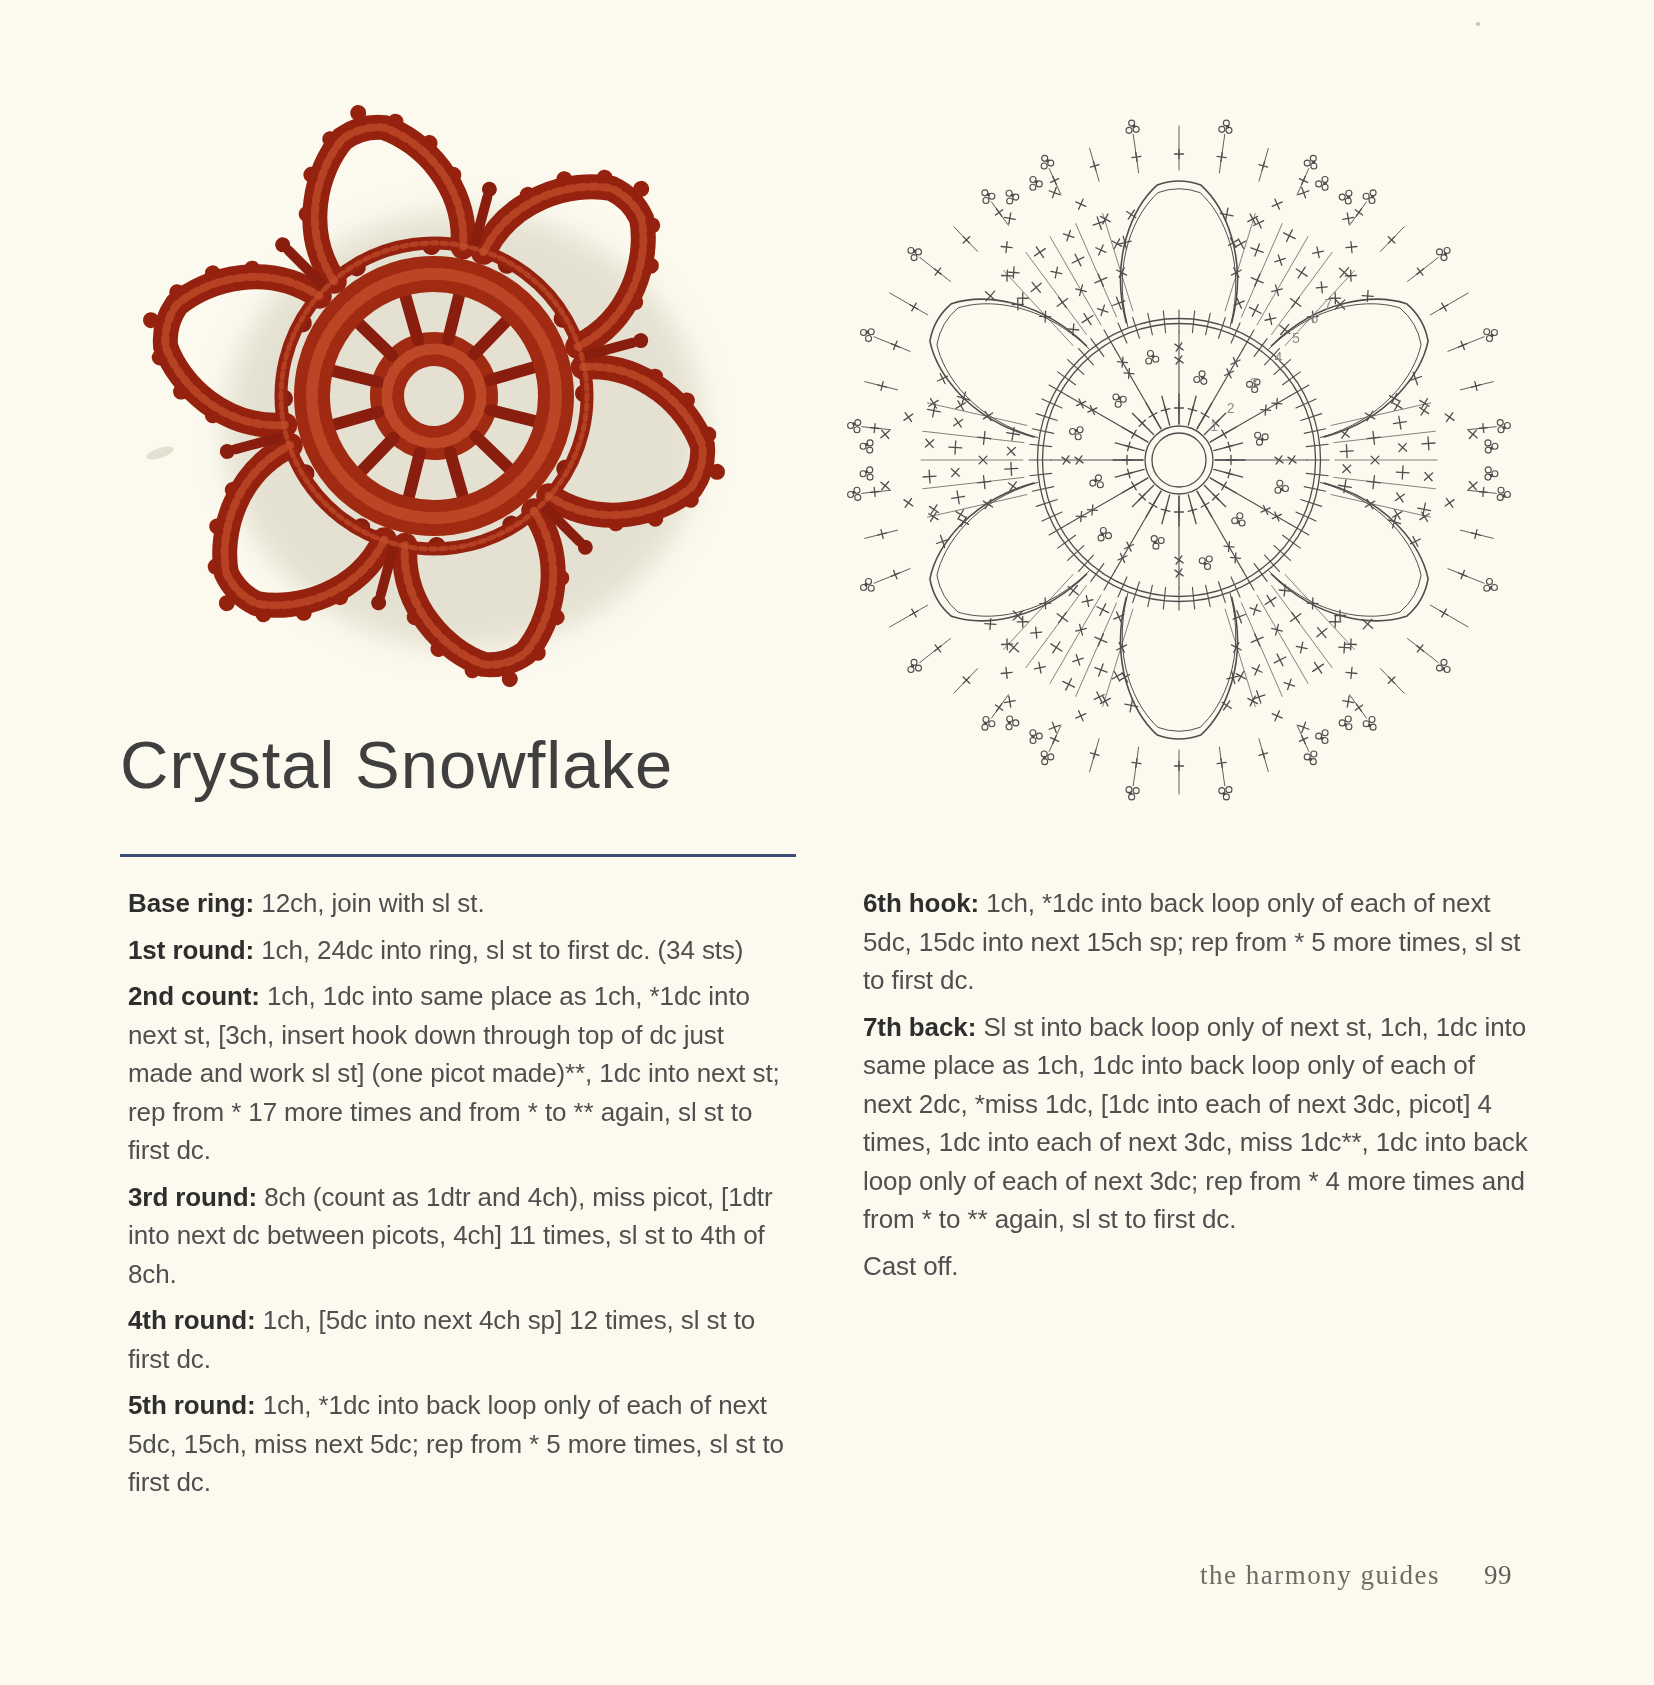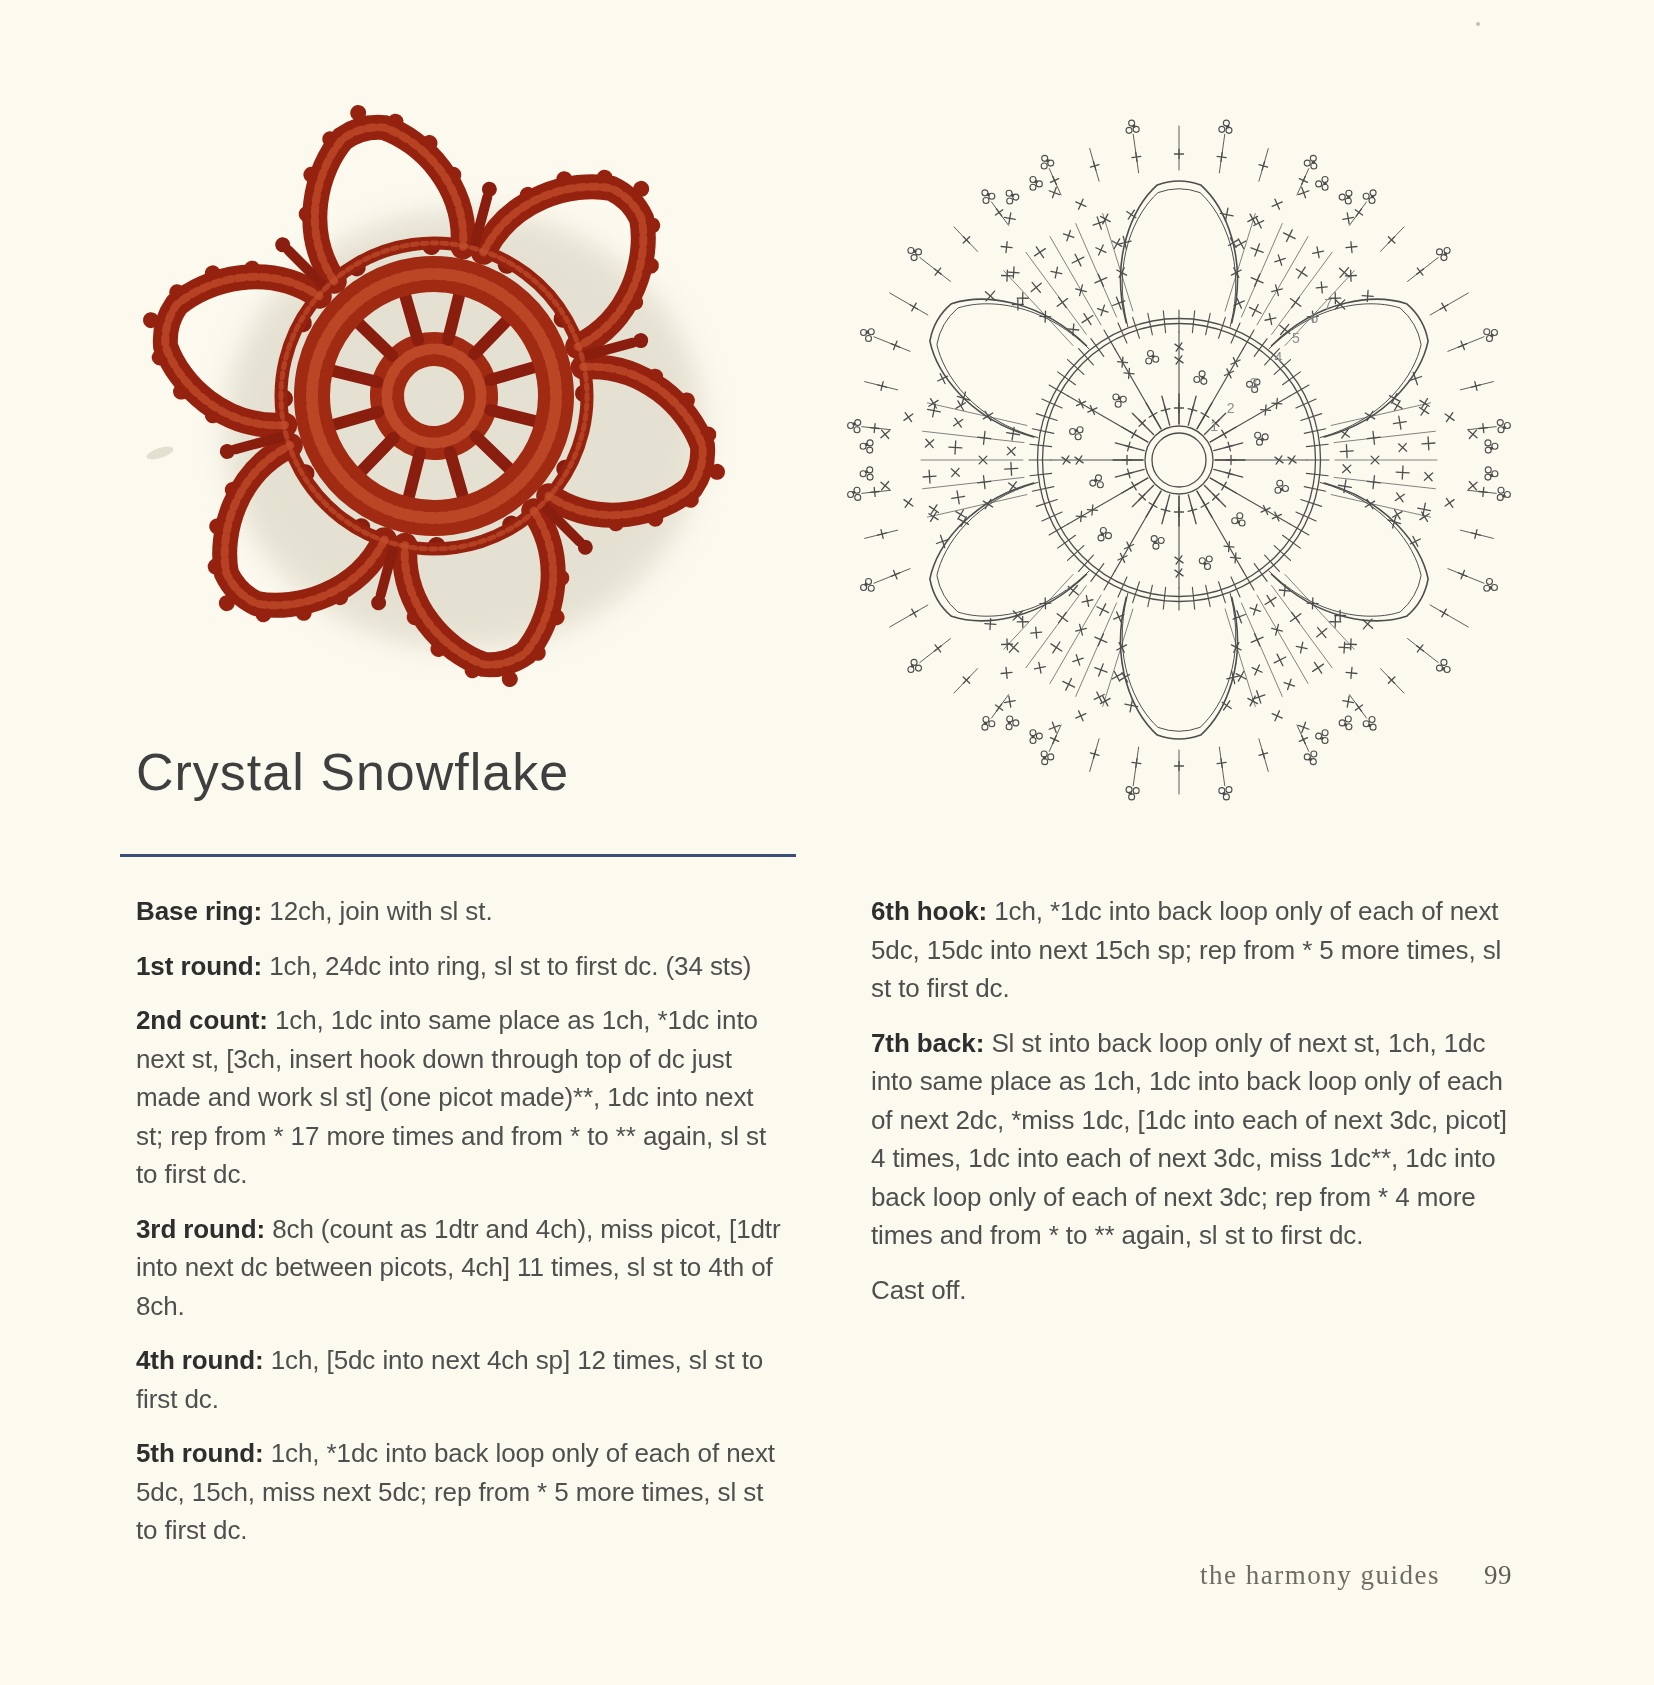--- a/index.html
+++ b/index.html
@@ -5,33 +5,33 @@
   html,body{margin:0;padding:0;}
   .page{
     position:relative; width:1654px; height:1685px;
     background:#fcfaef; overflow:hidden;
     font-family:"Liberation Sans", sans-serif;
   }
   .photo-fig{position:absolute; left:118px; top:98px; width:650px; height:640px;}
   .diagram-fig{position:absolute; left:820px; top:88px; width:724px; height:724px;}
   .photo-fig svg,.diagram-fig svg{width:100%; height:100%; display:block;}
   .page-title{
-    position:absolute; left:120px; top:726px; margin:16px;
-    font-size:52px; font-weight:300; letter-spacing:1px; color:#3f3f3f;
+    position:absolute; left:120px; top:726px; margin:0;
+    font-size:67px; font-weight:300; letter-spacing:1px; color:#3f3f3f;
   }
   .title-rule{
     position:absolute; left:120px; top:854px; width:676px; height:3px;
     border:0; margin:0; padding:0;
   }
   .col{
     position:absolute; top:876px;
     font-size:26px; line-height:38.5px; color:#4f4f4f;
     letter-spacing:-0.1px;
   }
-  .col p{margin:16px;}
+  .col p{margin:8px;}
   .col-left{left:120px; width:678px;}
   .col-right{left:855px; width:682px;}
   .col strong{color:#2e2e2e; font-weight:700;}
   .page-footer{
     position:absolute; top:1560px; right:142px;
     font-family:"Liberation Serif", serif;
     font-size:27px; color:#6e6d64; letter-spacing:1.5px;
   }
   .page-footer .pagenum{margin-left:44px; letter-spacing:0.5px; color:#5f5f58;}
   .artifact-speck{

